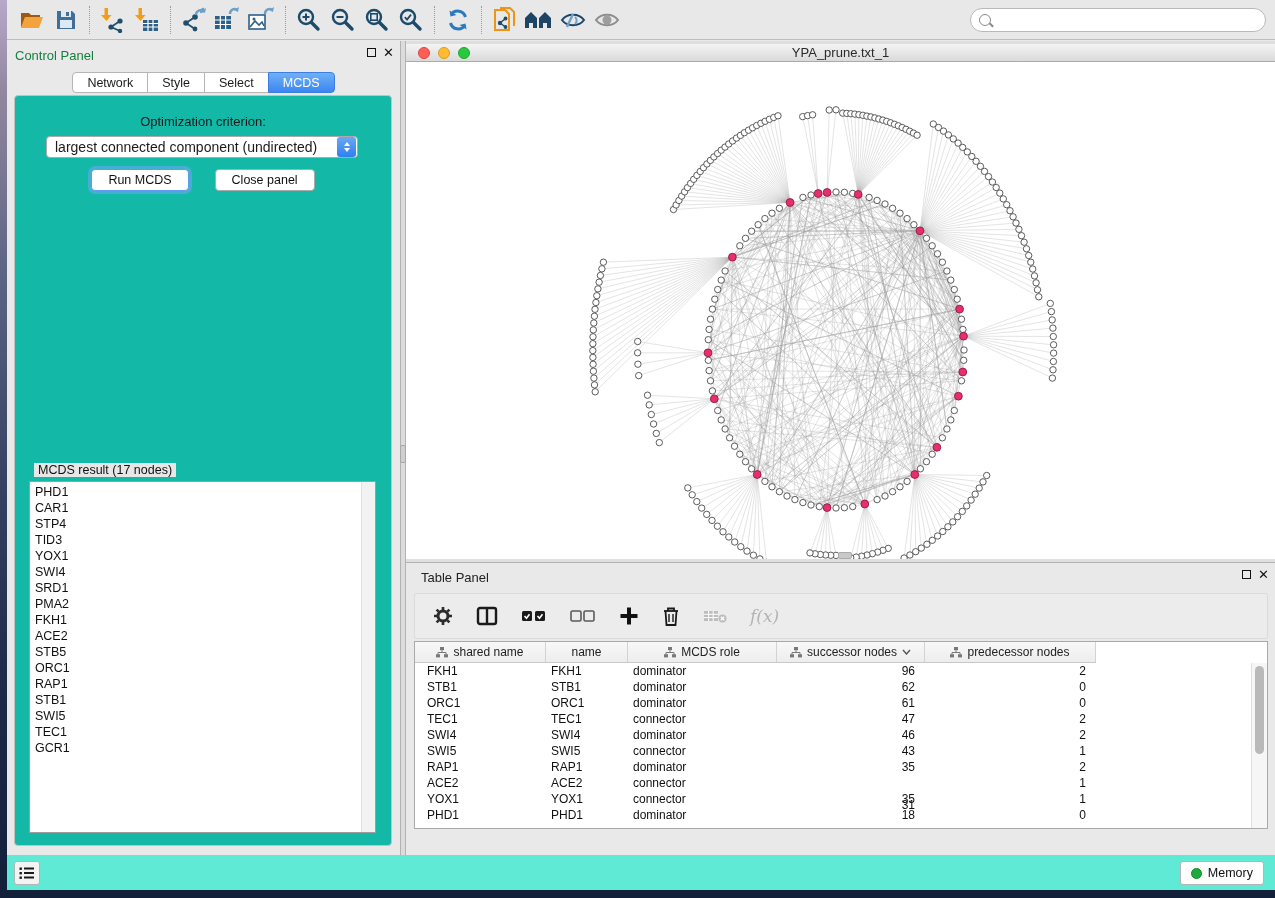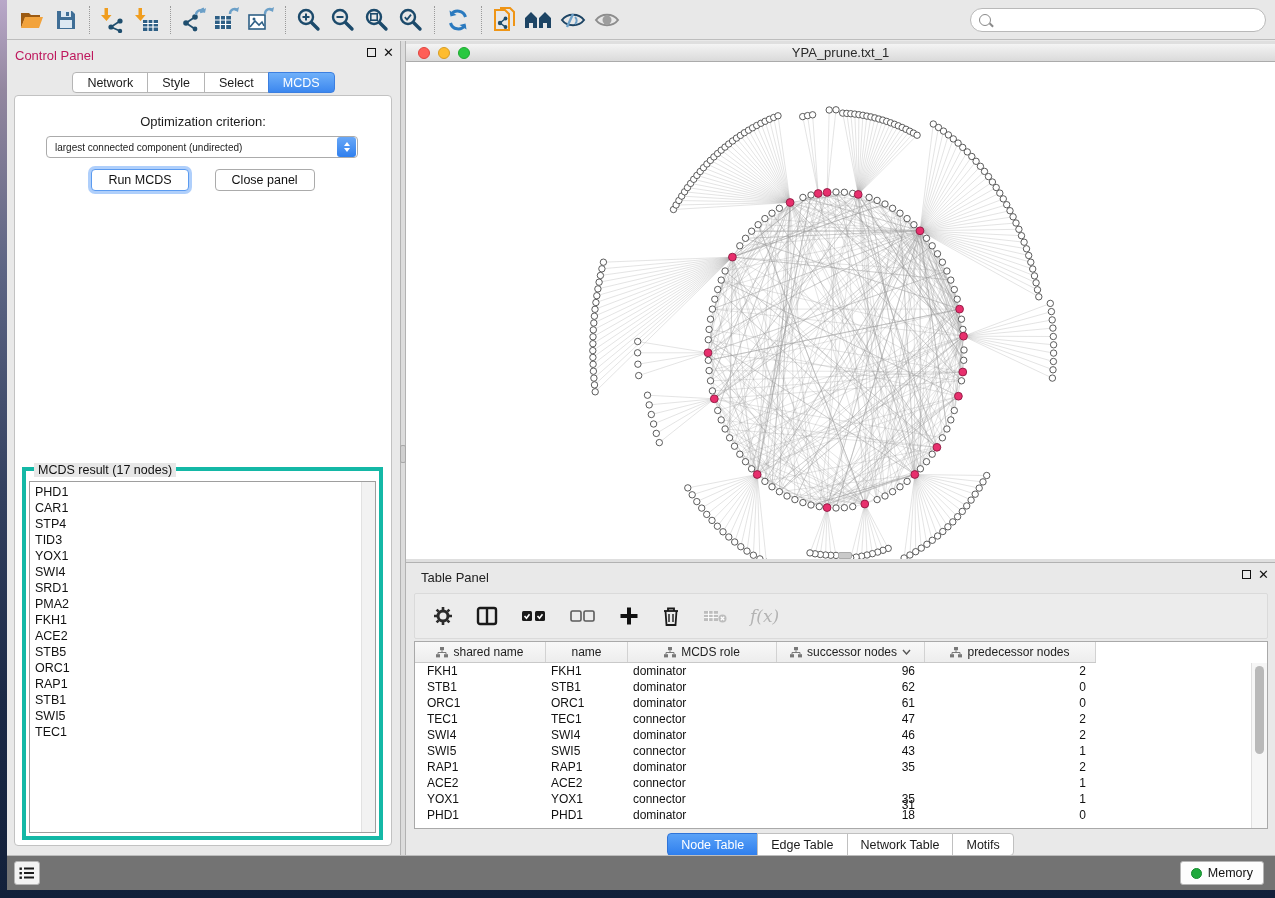--- a/index.html
+++ b/index.html
@@ -19,36 +19,36 @@
   .search-wrap { position:absolute; right:9px; top:8px; width:296px; height:24px; background:#fff;
     border:1px solid #b9b9b9; border-radius:12px; display:flex; align-items:center; padding-left:8px; }
   .search-wrap input { border:none; outline:none; flex:1; font-size:12px; background:transparent; height:20px; }
   .mag { width:12px; height:12px; border:1.6px solid #8a8a8a; border-radius:50%; position:relative; margin-right:5px; flex:0 0 auto;}
   .mag::after { content:""; position:absolute; width:5px; height:1.6px; background:#8a8a8a; transform:rotate(45deg);
     right:-4px; bottom:-1px; }
 
   
   .control-panel { position:absolute; left:0; top:41px; width:393px; bottom:35px; background:#e9e9e9; }
   .cp-header { position:absolute; left:0; top:0; right:0; height:27px; }
-  .cp-title { position:absolute; left:8px; top:7px; font-size:13px; color:#be185d; }
+  .cp-title { position:absolute; left:8px; top:7px; font-size:13px; color:#15803d; }
   .win-btns { position:absolute; right:6px; top:6px; display:flex; gap:7px; align-items:center; }
   .float-ic { width:9px; height:9px; border:1.5px solid #111; }
   .close-ic { font-size:13px; font-weight:bold; color:#111; line-height:11px; }
   .cp-tabs { position:absolute; left:0; top:31px; right:0; display:flex; justify-content:center; }
   .tab { height:21px; padding:0 14px; display:flex; align-items:center; background:#fff;
     border:1px solid #b5b5b5; margin-left:-1px; font-size:12.5px; color:#1b1b1b; }
   .tab:first-child { border-radius:4px 0 0 4px; margin-left:0; }
   .tab:last-child { border-radius:0 4px 4px 0; }
   .tab.active { background:linear-gradient(180deg,#6fb0f9 0%,#3c87ef 100%); color:#fff; border-color:#3c7fe0; }
-  .cp-body { position:absolute; left:7px; right:8px; top:54px; bottom:9px; background:#ffffff;
+  .cp-body { position:absolute; left:7px; right:8px; top:54px; bottom:9px; background:#14b8a6;
     border:1px solid #c2c2c2; border-radius:4px; }
   .opt-label { position:absolute; left:0; right:0; top:18px; text-align:center; font-size:13px; color:#1b1b1b; }
   .opt-select { position:absolute; left:31px; top:40px; width:312px; height:22px; background:#fff;
     border:1px solid #ababab; border-radius:4px; display:flex; align-items:center; }
-  .opt-select .val { flex:1; padding-left:8px; font-size:10px; white-space:nowrap; overflow:hidden; }
+  .opt-select .val { flex:1; padding-left:8px; font-size:14px; white-space:nowrap; overflow:hidden; }
   .stepper { width:19px; height:20px; margin-right:1px; border-radius:3px;
     background:linear-gradient(180deg,#69a8f7 0%,#2f7fee 100%); display:flex; flex-direction:column;
     align-items:center; justify-content:center; gap:2px; }
   .tri-up { width:0; height:0; border-left:3.5px solid transparent; border-right:3.5px solid transparent; border-bottom:4px solid #fff; }
   .tri-dn { width:0; height:0; border-left:3.5px solid transparent; border-right:3.5px solid transparent; border-top:4px solid #fff; }
   .btn-row { position:absolute; left:0; right:0; top:73px; display:flex; justify-content:center; gap:26px; }
   .btn { height:22px; padding:0 16px; background:#fff; border:1px solid #ababab; border-radius:4px;
     font-size:12.5px; display:flex; align-items:center; color:#111; }
   .btn.focused { border-color:#5b9bf0; box-shadow:0 0 0 3px rgba(110,168,248,.55); }
   .mcds-group { position:absolute; left:7px; right:8px; top:371px; height:373px; border:4px solid #14b8a6; }
@@ -99,21 +99,21 @@
   .tscroll { position:absolute; right:0; top:21px; bottom:0; width:16px; background:#f6f6f6; border-left:1px solid #e0e0e0; }
   .tthumb { position:absolute; left:3px; top:3px; width:9px; height:88px; background:#b9b9b9; border-radius:5px; }
   .tp-tabs { position:absolute; left:0; right:0; top:270px; display:flex; justify-content:center; }
   .tp-tab { height:23px; padding:0 13px; background:#fff; border:1px solid #c0c0c0; margin-left:-1px;
     display:flex; align-items:center; font-size:12.5px; color:#1b1b1b; }
   .tp-tab:first-child { border-radius:4px 0 0 4px; margin-left:0; }
   .tp-tab:last-child { border-radius:0 4px 4px 0; }
   .tp-tab.active { background:linear-gradient(180deg,#5aa2f7 0%,#2f7fee 100%); color:#fff; border-color:#2f74d8; }
 
   
-  .statusbar { position:absolute; left:0; right:0; bottom:0; height:35px; background:#737373; border-top:1px solid #bdbdbd; }
+  .statusbar { position:absolute; left:0; right:0; bottom:0; height:35px; background:#5eead4; border-top:1px solid #bdbdbd; }
   .menu-btn { position:absolute; left:7px; top:5px; width:26px; height:24px; background:#f3f3f3;
     border:1px solid #b5b5b5; border-radius:3px; display:flex; align-items:center; justify-content:center; }
   .memory-btn { position:absolute; right:11px; top:5px; height:24px; background:#fdfdfd; border:1px solid #b5b5b5;
     border-radius:3px; display:flex; align-items:center; gap:6px; padding:0 10px; }
   .mem-dot { width:11px; height:11px; border-radius:50%; background:#1fa93c; border:1px solid #148a2d; }
   .memory-btn span { font-size:12.5px; color:#111; }
 </style>
 </head>
 <body>
 
@@ -294,20 +294,21 @@
                 <div>SRD1</div>
                 <div>PMA2</div>
                 <div>FKH1</div>
                 <div>ACE2</div>
                 <div>STB5</div>
                 <div>ORC1</div>
                 <div>RAP1</div>
                 <div>STB1</div>
                 <div>SWI5</div>
                 <div>TEC1</div>
+                <div>GCR1</div>
               </div>
           <div class="mcds-scroll"></div>
         </div>
       </div>
     </div>
   </div>
 
   <div class="v-divider">
     <div class="v-handle"></div>
   </div>
@@ -1351,26 +1352,20 @@
                 <div class="td" style="width: 149px; padding-left: 5px;">dominator</div>
                 <div class="td num" style="width: 148px; padding-right: 10px;">18</div>
                 <div class="td num" style="width: 171px; padding-right: 10px;">0</div>
               </div>
             </div>
         <div class="tscroll">
           <div class="tthumb"></div>
         </div>
       </div>
 
-      <div class="tp-tabs">
-        <div class="tp-tab active">Node Table</div>
-        <div class="tp-tab">Edge Table</div>
-        <div class="tp-tab">Network Table</div>
-        <div class="tp-tab">Motifs</div>
-      </div>
     </div>
   </div>
 
   <div class="statusbar">
     <div class="menu-btn">
       <svg width="16" height="14" viewBox="0 0 16 14">
             <g stroke="#1a1a1a" stroke-width="2">
               <path d="M5 2.5 h10 M5 7 h10 M5 11.5 h10"></path>
             </g>
             <g fill="#1a1a1a">

